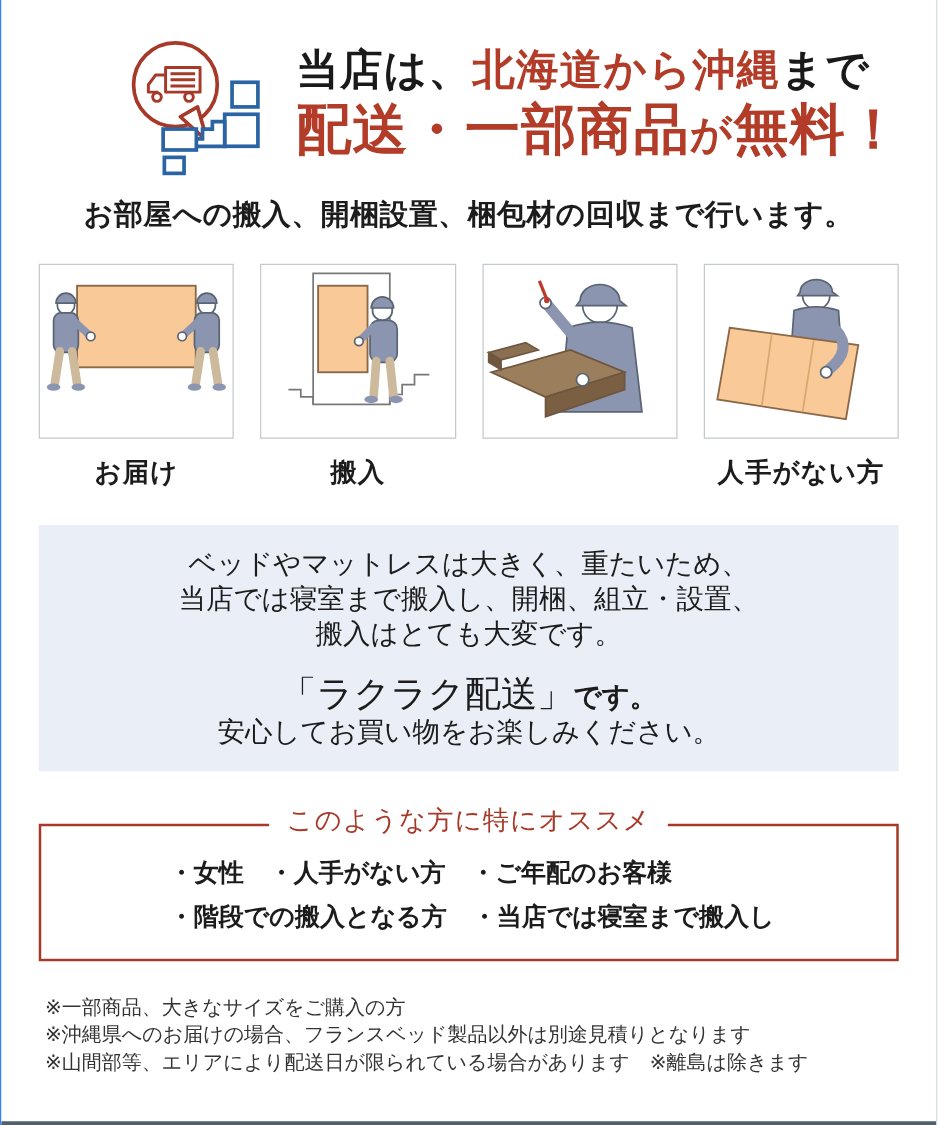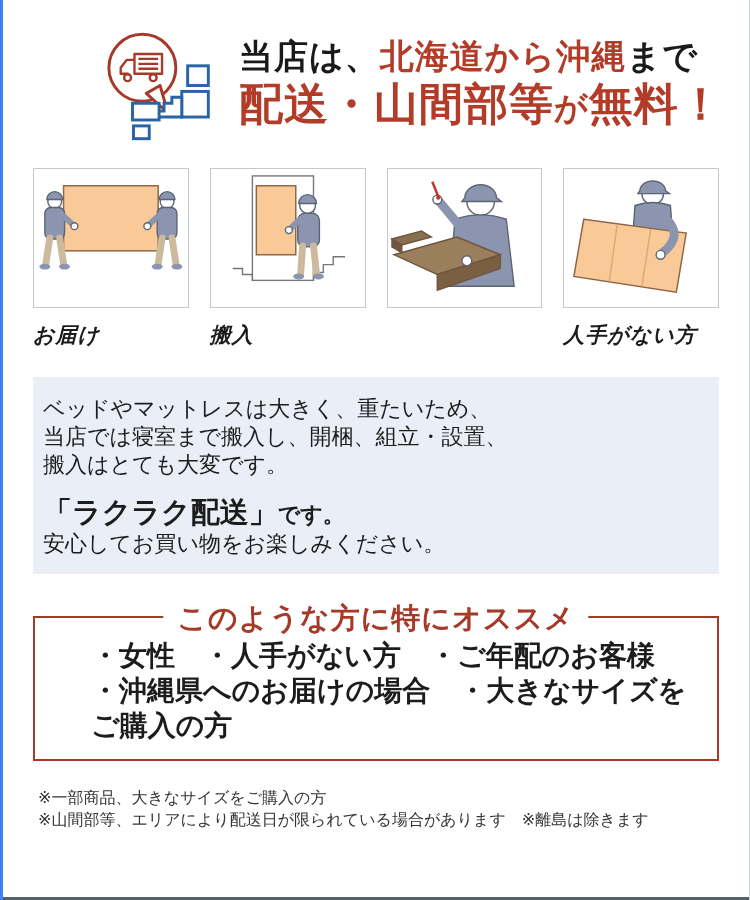--- a/index.html
+++ b/index.html
@@ -1,50 +1,50 @@
 <!DOCTYPE html>
 <html><head>
 <meta charset="utf-8">
 <style>
   html,body{margin:0;padding:0;background:#fff;}
   .page{
     width:750px;height:900px;position:relative;box-sizing:border-box;
-    background:#fff;border-left:3px solid #3b82f6;border-right:1px solid #ccd6dc;
+    background:#fff;border-left:1px solid #3b82f6;border-right:1px solid #ccd6dc;
     font-family:"DejaVu Sans","Liberation Sans",sans-serif;color:#1c1c1c;overflow:hidden;
   }
   
   .hero{display:flex;align-items:flex-start;padding:30px 0 0 98px;}
   .hero-icon{width:128px;height:114px;flex:0 0 auto;}
   .hero-text{margin-left:10px;padding-top:8px;}
   .h1{font-size:34px;font-weight:800;letter-spacing:1px;color:#1a1a1a;line-height:1.1;}
   .h1 .red{color:#b23c28;}
   .h2{font-size:44px;font-weight:800;color:#b23c28;letter-spacing:1px;line-height:1.1;margin-top:5px;}
   .h2 .particle{font-size:33px;}
   .subtitle{text-align:center;font-size:23px;font-weight:700;margin:12px 0 0;letter-spacing:.5px;}
   
   .steps{display:flex;justify-content:center;gap:21px;margin-top:24px;padding:0 30px;}
   .step{width:158px;margin:0;}
   .step-img{height:140px;border:1px solid #c3c9cd;background:#fff;box-sizing:border-box;
             display:flex;align-items:center;justify-content:center;overflow:hidden;}
   .step-img svg{width:100%;height:100%;}
-  .step figcaption{text-align:left;font-size:21px;font-weight:700;margin-top:13px;letter-spacing:1px;font-style:italic;}
-  
-  .info-box{margin:28px 30px 0;background:#e9eef7;padding:18px 10px 16px;
+  .step figcaption{text-align:center;font-size:21px;font-weight:700;margin-top:13px;letter-spacing:1px;}
+  
+  .info-box{margin:28px 30px 0;background:#e9eef7;padding:18px 10px 16px;text-align:center;
             font-size:22px;line-height:28px;font-weight:500;}
   .info-box .p2{margin-top:15px;}
   .info-line{white-space:nowrap;}
-  .emph{font-size:29px;font-weight:700;line-height:36px;}
+  .emph{font-size:29px;font-weight:400;line-height:36px;}
   .emph-after{font-weight:700;}
   
   .recommend{margin:42px 30px 0;border:2px solid #a63928;position:relative;
              padding:20px 10px 16px 56px;box-sizing:border-box;}
   .recommend-title{position:absolute;top:-19px;left:50%;transform:translateX(-50%);
-             background:#fff;padding:0 14px;font-size:29px;font-weight:700;color:#a63928;
+             background:#fff;padding:0 14px;font-size:21px;font-weight:400;color:#a63928;
              white-space:nowrap;letter-spacing:1px;}
-  .recommend-line{font-size:28px;font-weight:600;line-height:35px;}
+  .recommend-line{font-size:20px;font-weight:600;line-height:35px;margin-left:46px;}
   
   .notes{margin:26px 0 0 35px;font-size:16px;line-height:22px;color:#333;}
   .bottom-rule{position:absolute;left:0;right:0;bottom:0;height:3px;background:#51626c;}
   .stroke{stroke:#5a6472;stroke-width:1.4;}
 </style>
 </head>
 <body>
 
 <div class="page">
 
@@ -65,23 +65,24 @@
       <g fill="#fff" stroke="#2a64a5" stroke-width="3" stroke-linejoin="miter">
         <rect x="88" y="36" width="21" height="20"></rect>
         <rect x="82" y="62" width="27" height="26"></rect>
         <polygon points="82,68 82,88 56,88 56,82 64,82 64,74 72,74 72,68"></polygon>
         <rect x="32" y="74" width="27" height="17"></rect>
         <rect x="33" y="97" width="16" height="13"></rect>
       </g>
     </svg>
     <div class="hero-text">
       <div class="h1"><span>当店は、</span><span class="red">北海道から沖縄</span><span>まで</span></div>
-      <div class="h2"><span>配送・山間部等</span><span class="particle">が</span><span>無料！</span></div>
+      <div class="h2"><span>配送・一部商品</span><span class="particle">が</span><span>無料！</span></div>
     </div>
   </div>
+  <p class="subtitle">お部屋への搬入、開梱設置、梱包材の回収まで行います。</p>
 
   <div class="steps">
 
     <figure class="step">
       <div class="step-img">
         <svg viewBox="0 0 156 138" aria-hidden="true">
           <rect x="30" y="16" width="96" height="66" fill="#f9c998" stroke="#8a6848" stroke-width="1.5"></rect>
           <g>
             <circle class="stroke" cx="21" cy="32" r="7" fill="#fff"></circle>
             <path class="stroke" d="M13,30 a8,8 0 0 1 16,0 z" fill="#8b95b0"></path>
@@ -177,22 +178,23 @@
     <div class="info-line">搬入はとても大変です。</div>
     <div class="p2">
       <div class="info-line"><span class="emph">「ラクラク配送」</span><span class="emph-after">です。</span></div>
       <div class="info-line">安心してお買い物をお楽しみください。</div>
     </div>
   </section>
 
   <section class="recommend">
     <div class="recommend-title">このような方に特にオススメ</div>
     <div class="recommend-line">・女性　・人手がない方　・ご年配のお客様</div>
-    <div class="recommend-line">・沖縄県へのお届けの場合　・大きなサイズをご購入の方</div>
+    <div class="recommend-line">・階段での搬入となる方　・当店では寝室まで搬入し</div>
   </section>
 
   <footer class="notes">
     <div>※一部商品、大きなサイズをご購入の方</div>
+    <div>※沖縄県へのお届けの場合、フランスベッド製品以外は別途見積りとなります</div>
     <div>※山間部等、エリアにより配送日が限られている場合があります　※離島は除きます</div>
   </footer>
 
   <div class="bottom-rule"></div>
 </div>
 
 </body></html>

